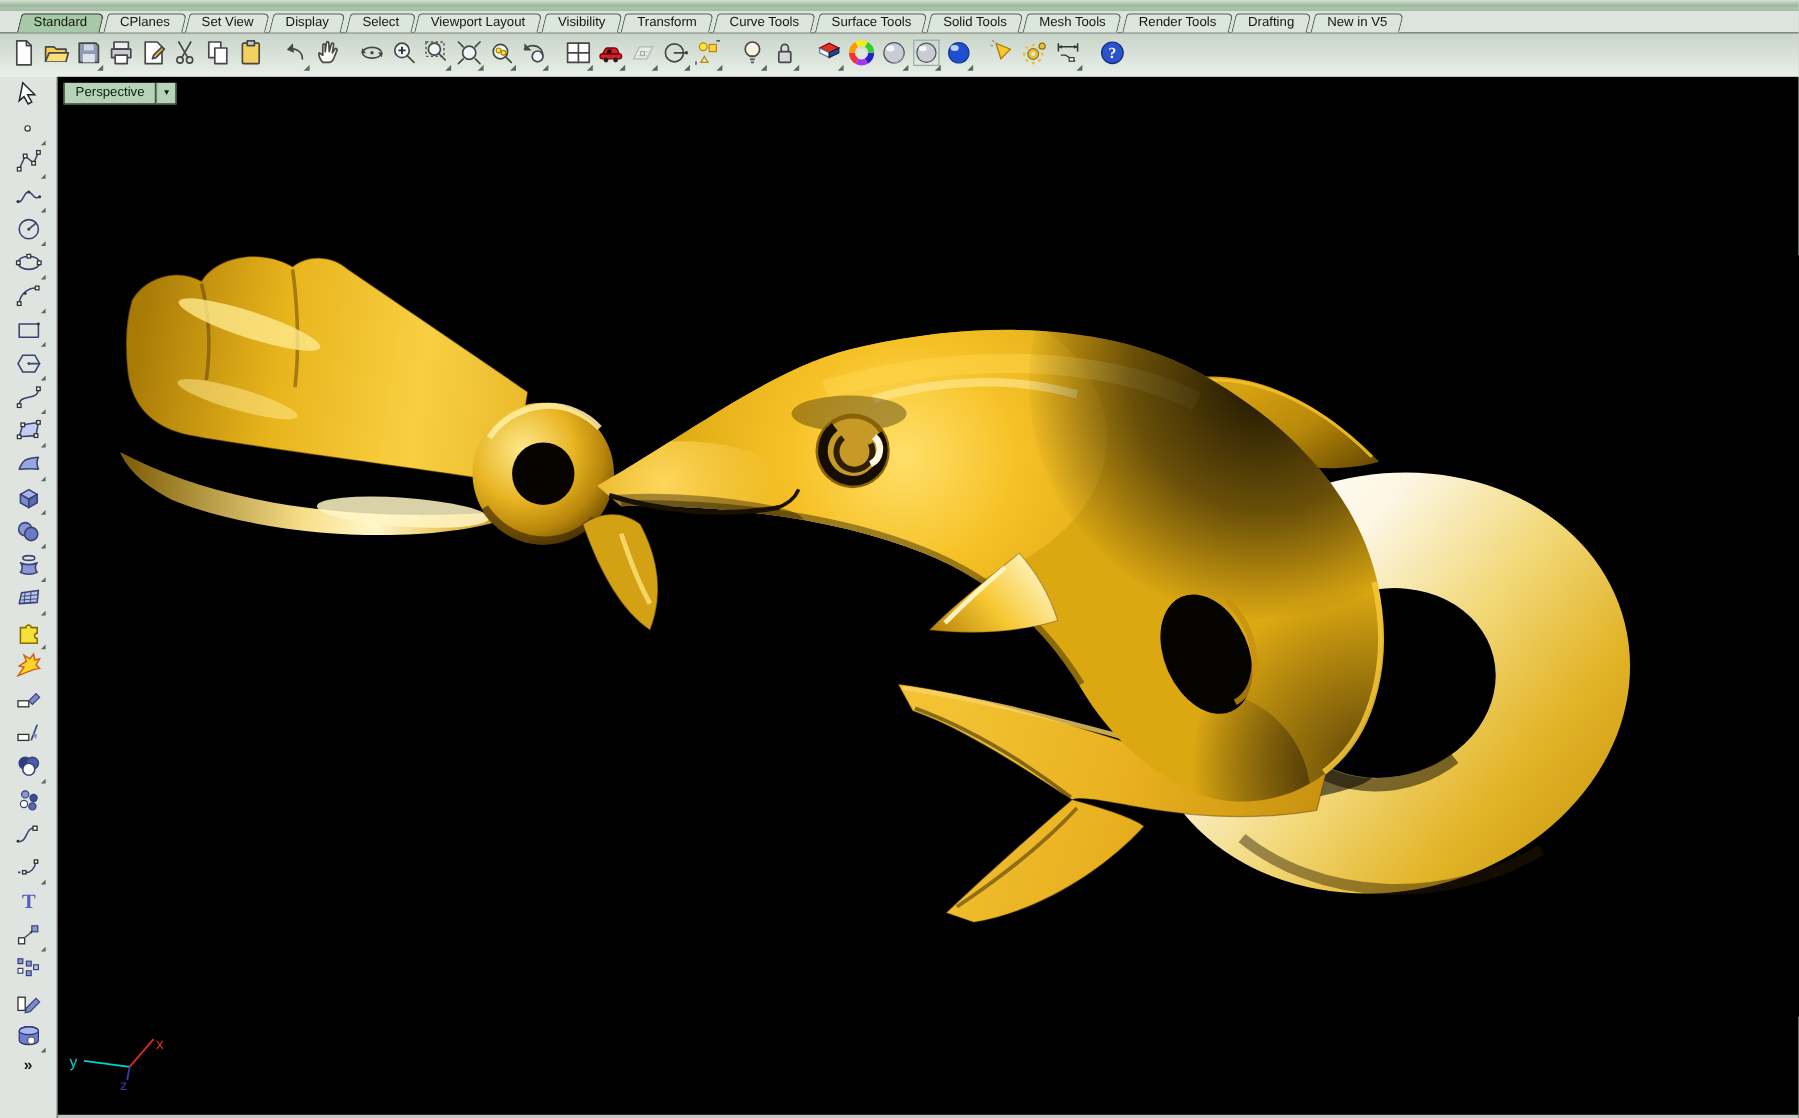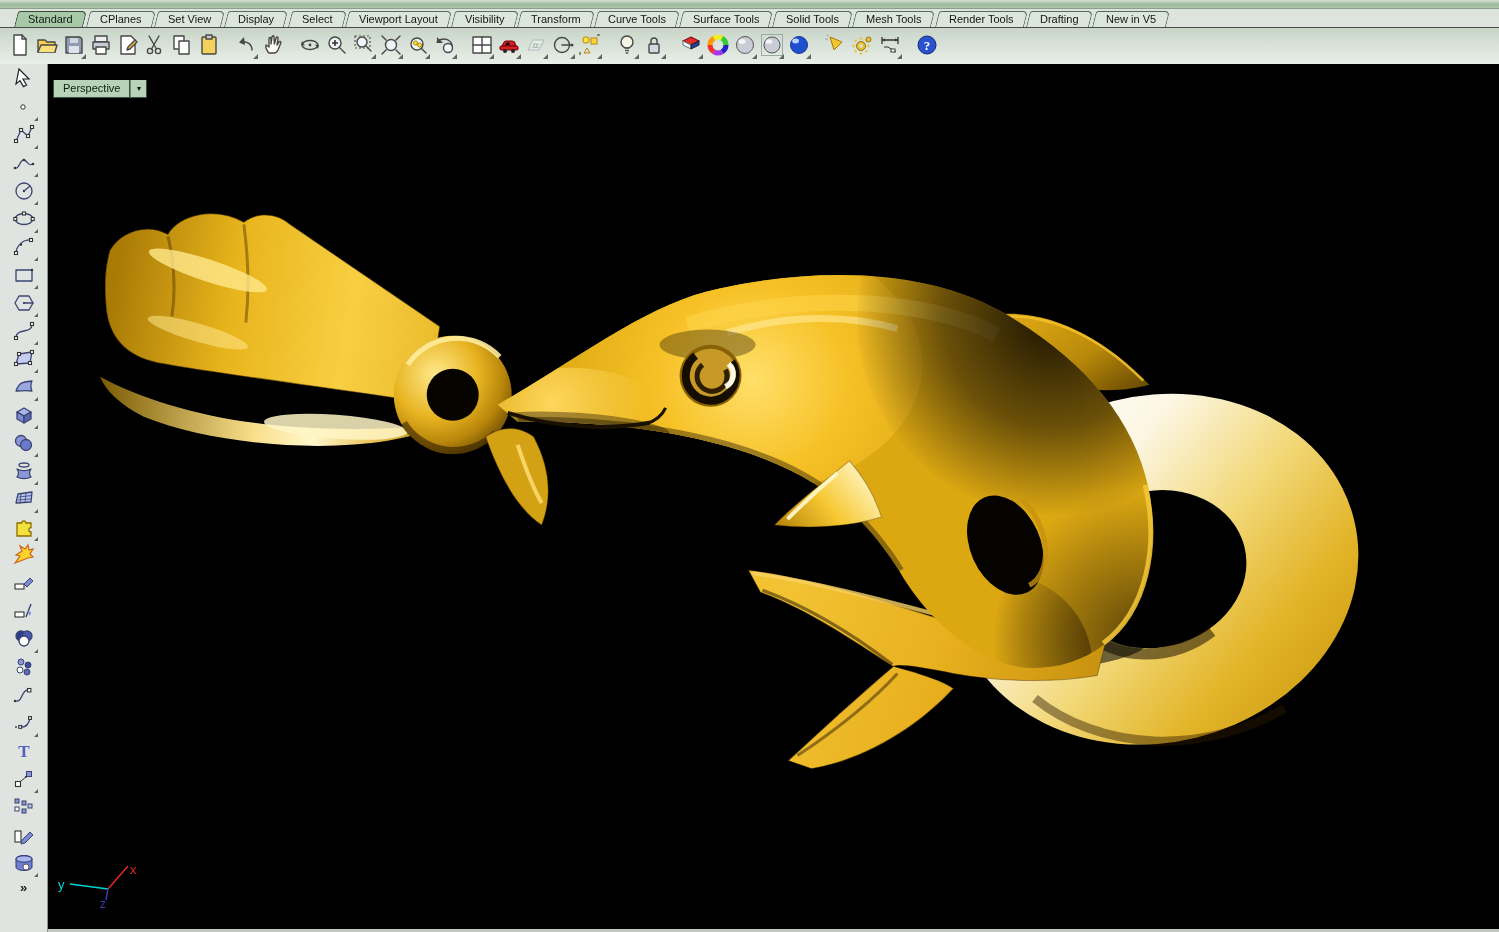--- a/index.html
+++ b/index.html
@@ -25,21 +25,21 @@
 
   
   #workspace{position:absolute;top:64px;left:0;right:0;bottom:0;display:flex;}
   #sidebar{width:47px;background:#e0e4e0;border-right:1px solid #8a948a;display:flex;flex-direction:column;align-items:center;padding-top:3px;flex:0 0 auto;}
   .sbtn{width:32px;height:28px;position:relative;display:flex;align-items:center;justify-content:center;flex:0 0 auto;}
   .sflyout{position:absolute;right:2px;bottom:2px;width:0;height:0;border-left:4px solid transparent;border-bottom:4px solid #59695c;}
   .more{font-size:13px;font-weight:bold;color:#1a1a1a;margin-top:1px;cursor:default;}
 
   #viewport{flex:1;position:relative;background:#000;overflow:hidden;}
   #modelsvg{position:absolute;left:0;top:0;width:100%;height:100%;}
-  .vp-label{position:absolute;top:16px;left:5px;display:flex;z-index:5;justify-content:space-between;}
+  .vp-label{position:absolute;top:5px;left:5px;display:flex;z-index:5;justify-content:space-between;}
   .vp-title{background:#b7d3b7;border:1px solid #33523f;border-top:none;font-size:11px;padding:2px 9px 3px 9px;color:#06230f;}
   .vp-dd{background:#b7d3b7;border:1px solid #33523f;border-top:none;border-left:1px solid #6d8a77;font-size:7px;
          padding:2px 4px;display:flex;align-items:center;color:#06230f;cursor:default;}
   #axis{position:absolute;left:6px;bottom:6px;z-index:4;}
   .bottom-strip{position:absolute;left:0;right:0;bottom:0;height:3px;background:#c4c8c4;z-index:6;}
 </style>
 </head>
 <body>
 
 <div id="app">

